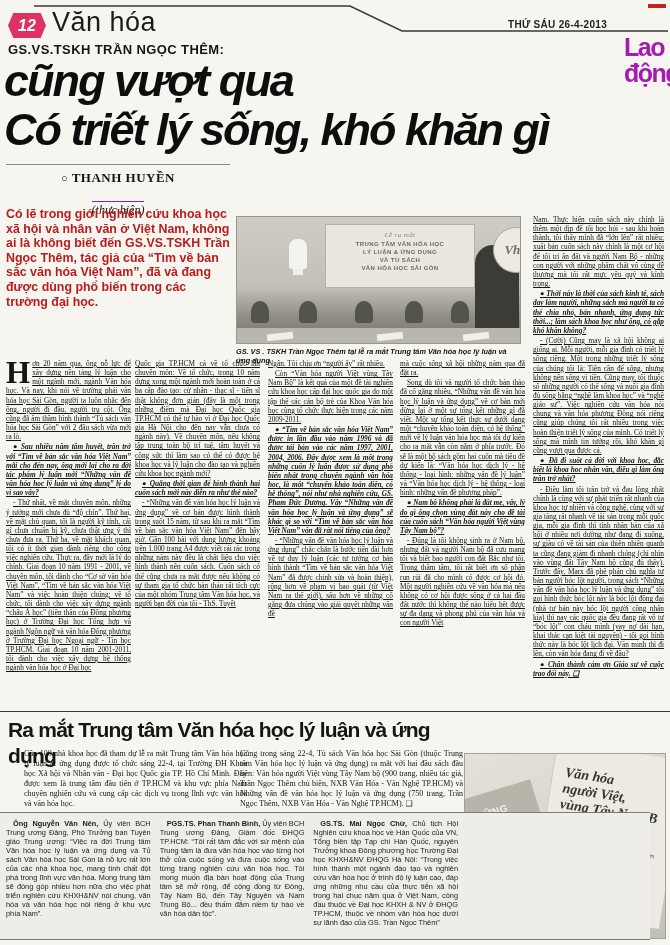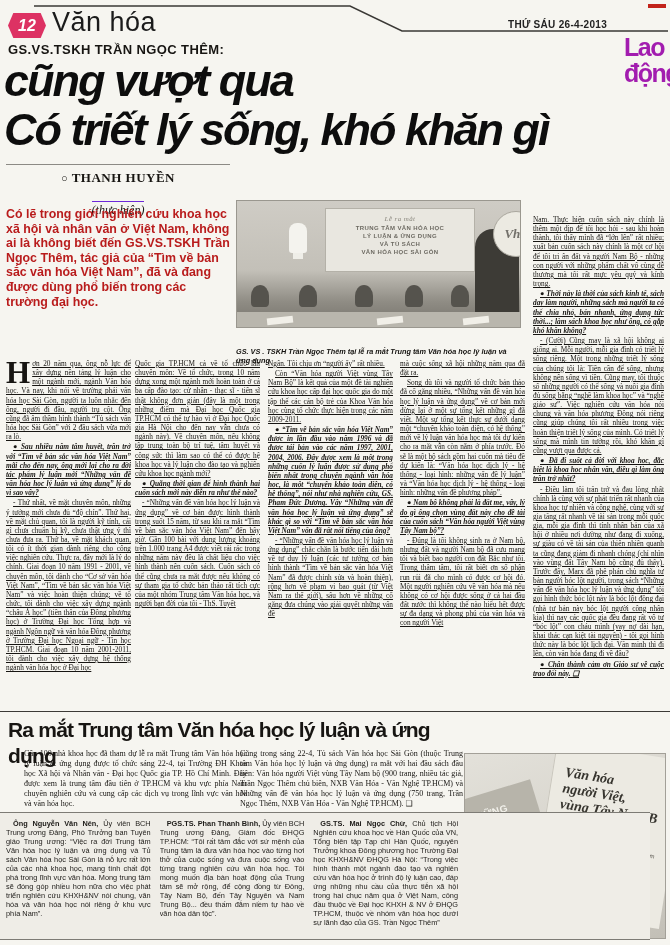--- a/index.html
+++ b/index.html
@@ -61,21 +61,21 @@
     font:italic 12px/14px "Liberation Serif", serif;
   }
   .lead {
     left:6px; top:207px; width:224px; height:148px; overflow:hidden;
     font:bold 12.4px/14.6px "Liberation Sans", sans-serif;
     text-align:left; color:#b91c1c;
   }
 
   
   .photo {
-    left:236px; top:200px; width:285px; height:128px; overflow:hidden;
+    left:236px; top:216px; width:285px; height:128px; overflow:hidden;
     background:linear-gradient(180deg,#cfccc5 0%,#c3c0b8 55%,#8f8c84 80%,#75726b 100%);
     border:1px solid #9a978f;
   }
   .proj-screen {
     position:absolute; left:88px; top:7px; width:150px; height:64px;
     background:#e9e7e0; border:1px solid #b4b1a8;
     text-align:center; padding-top:6px;
   }
   .screen-line { font:bold 6px/8px "Liberation Sans", sans-serif; color:#6d6a62; letter-spacing:0.4px; }
   .screen-line:first-child { font:italic 7px/9px "Liberation Serif", serif; color:#8a877e; }

